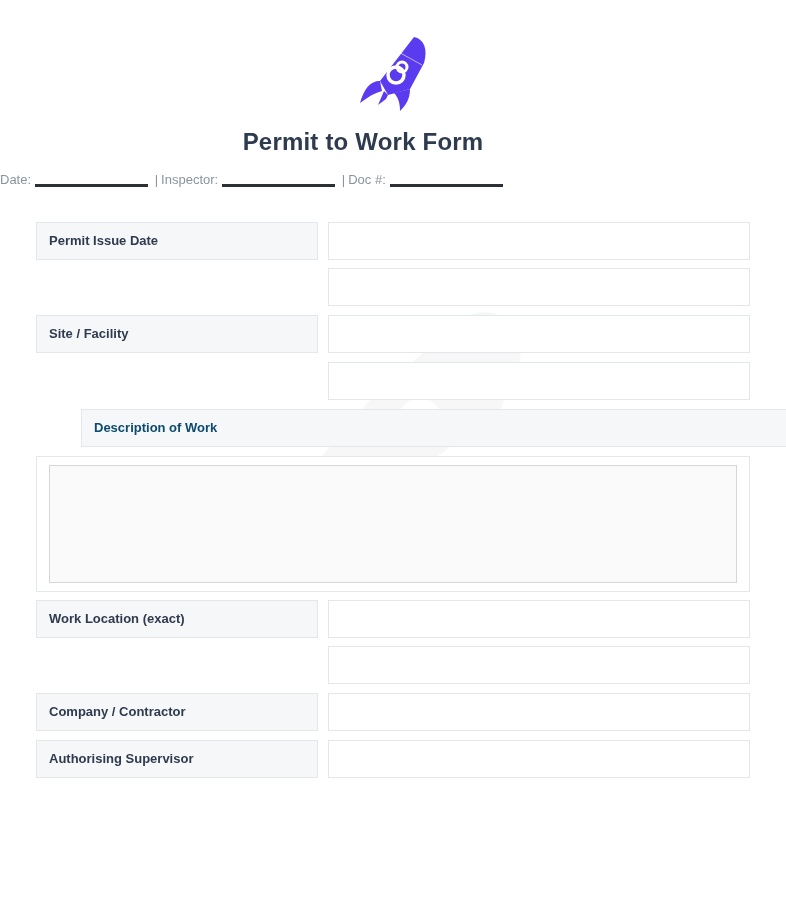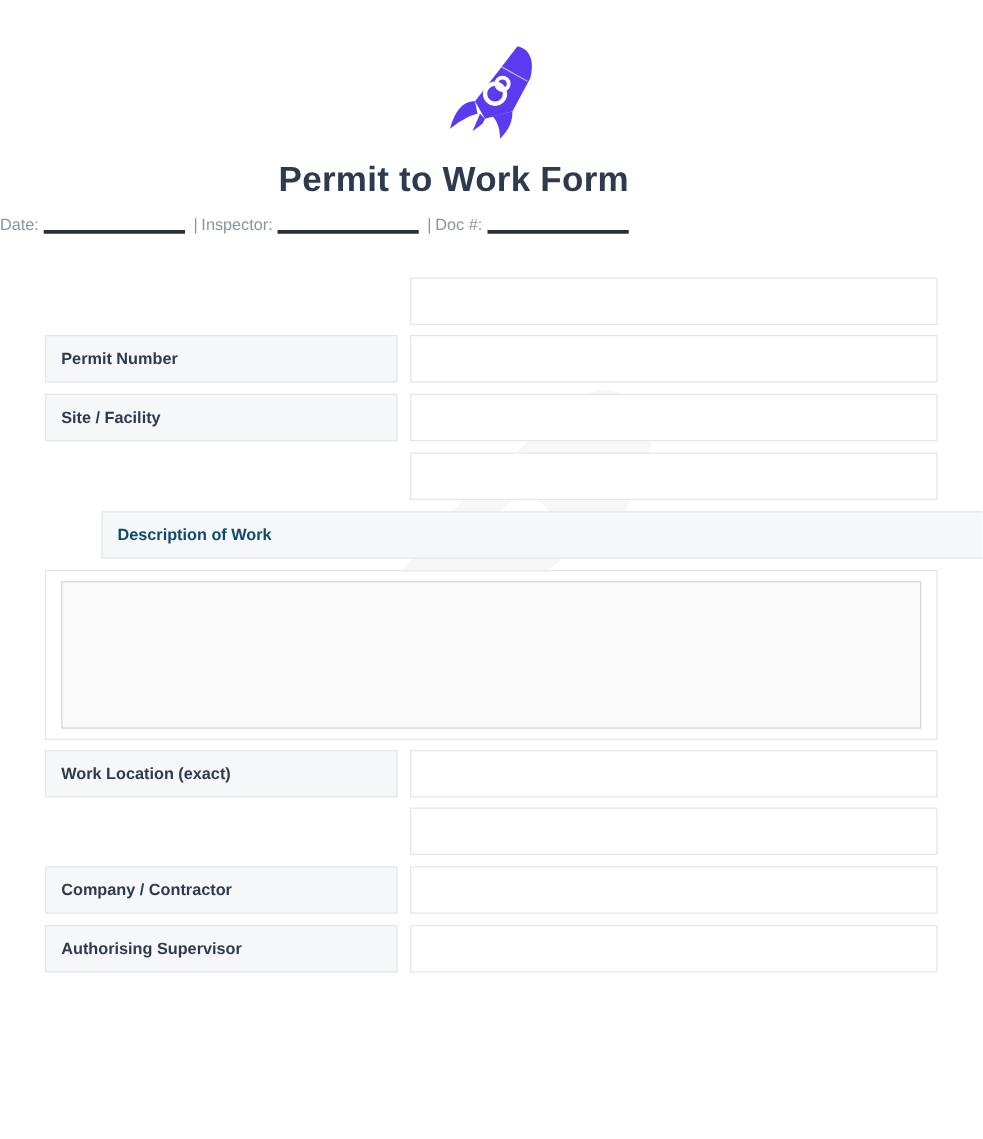--- a/index.html
+++ b/index.html
@@ -7,21 +7,21 @@
       width: 786px; height: 911px; position: relative; overflow: hidden;
       font-family: "Liberation Sans", sans-serif; color: #2d3a4a;
     }
     .watermark {
       position: absolute; left: 250px; top: 300px; width: 300px; height: 170px;
       pointer-events: none; opacity: 0.55;
     }
     .logo { position: absolute; left: 358px; top: 33px; width: 72px; height: 78px; }
     .title {
       position: absolute; left: 0; width: 726px; top: 128px; text-align: center;
-      font-size: 28px; font-weight: bold; color: #2e3b4e; letter-spacing: 0.2px;
+      font-size: 24px; font-weight: bold; color: #2e3b4e; letter-spacing: 0.2px;
     }
     .meta {
       position: absolute; left: 0; width: 786px; top: 172px; text-align: left;
       font-size: 13px; color: #8a949e; white-space: nowrap;
     }
     .meta .blank {
       display: inline-block; width: 113px; height: 3px; background: #2b2f36;
       vertical-align: -3px; margin-left: 4px;
     }
     .meta .sep { margin: 0 3px; }
@@ -74,24 +74,24 @@
 
 <div class="title">Permit to Work Form</div>
 
 <div class="meta">
   <span>Date:</span><span class="blank"></span>
   <span class="sep">|</span><span>Inspector:</span><span class="blank"></span>
   <span class="sep">|</span><span>Doc #:</span><span class="blank"></span>
 </div>
 
 <div class="row" style="top:222px">
+  <div class="label-cell">Permit Issue Date</div>
   <div class="value-cell"></div>
 </div>
 <div class="row" style="top:268px">
-  <div class="label-cell">Permit Number</div>
   <div class="value-cell"></div>
 </div>
 <div class="row" style="top:315px">
   <div class="label-cell">Site / Facility</div>
   <div class="value-cell"></div>
 </div>
 <div class="row" style="top:362px">
   <div class="value-cell"></div>
 </div>
 

